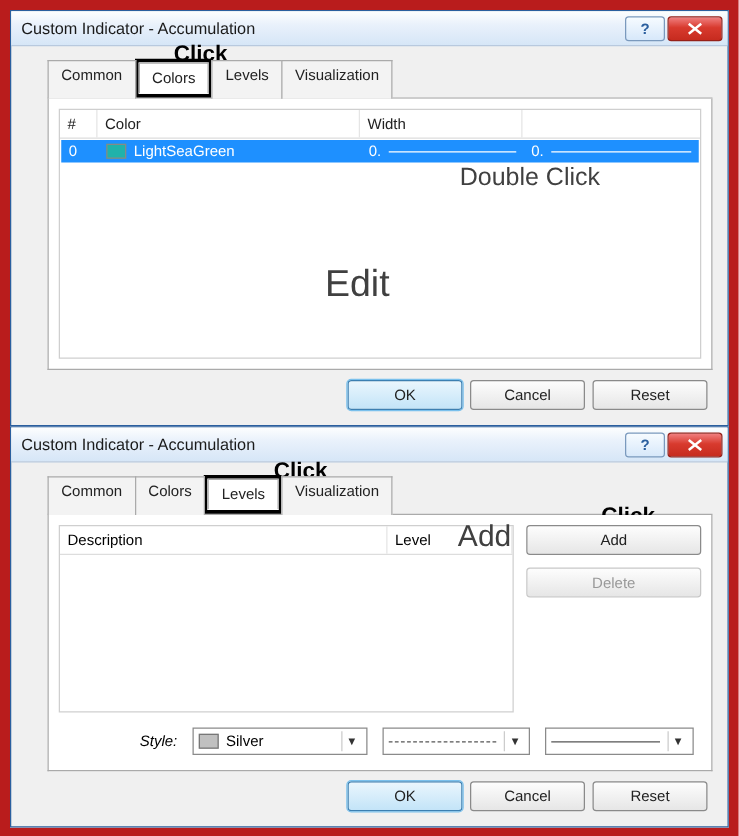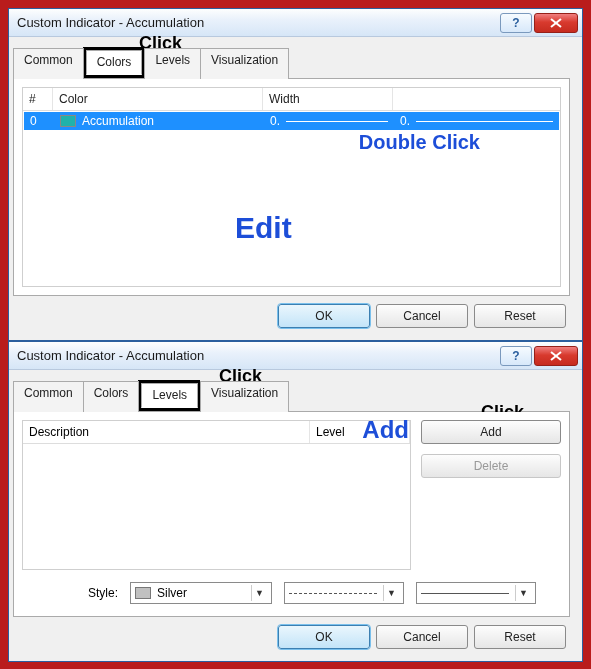--- a/index.html
+++ b/index.html
@@ -39,21 +39,21 @@
   }
   .tbtn.close {
     background: linear-gradient(#f07f7f,#d83a2e 45%,#c62b1f);
     border-color: #962018;
     color: #fff; font-weight: bold;
     width: 44px;
     margin-right: 4px;
   }
   .tbtn.help { font-weight: bold; }
   .dialog-body {
-    padding: 10px 12px 12px 4px;
+    padding: 10px 12px 12px 29px;
     position: relative;
   }
   .tabstrip {
     display: flex;
     border-bottom: 1px solid #aaa;
     padding-left: 0;
     margin-bottom: 0;
   }
   .tab {
     padding: 4px 10px 5px 10px;
@@ -123,23 +123,23 @@
   }
   .td-width { width: 130px; display: flex; align-items: center; gap: 6px; }
   .td-style { flex: 1; display: flex; align-items: center; gap: 6px; }
   .line-sample {
     flex: 1; height: 0;
     border-top: 1px solid #fff;
   }
   .table-area { height: 155px; position: relative; }
   .anno {
     position: absolute;
-    font-weight: bold;
+    font-weight: normal;
     font-size: 20px;
-    color: #1d4ed8;
+    color: #404040;
     pointer-events: none;
   }
   .btn-row {
     display: flex;
     justify-content: flex-end;
     gap: 6px;
     padding: 8px 4px 0 4px;
   }
   .btn {
     min-width: 92px;
@@ -186,21 +186,21 @@
     width: 140px;
     display: flex; flex-direction: column; gap: 10px;
   }
   .side-btns .btn { width: 100%; min-width: 0; }
   .style-row {
     display: flex;
     align-items: center;
     gap: 12px;
     padding: 12px 6px 4px 6px;
   }
-  .style-row .lbl { width: 90px; text-align: right; }
+  .style-row .lbl { width: 90px; text-align: right; font-style: italic; }
   .dropdown {
     height: 22px;
     border: 1px solid #8a8a8a;
     background: #fff;
     display: flex; align-items: center;
     padding: 0 4px;
     gap: 6px;
     position: relative;
   }
   .dropdown .arrow {
@@ -257,21 +257,21 @@
         <div class="panel-inner">
           <div class="tbl-head">
             <div class="th th-idx">#</div>
             <div class="th th-color">Color</div>
             <div class="th th-width">Width</div>
           </div>
           <div class="tbl-row">
             <div class="td td-idx">0</div>
             <div class="td td-color">
               <span class="swatch"></span>
-              <span>Accumulation</span>
+              <span>LightSeaGreen</span>
             </div>
             <div class="td td-width">
               <span>0.</span>
               <span class="line-sample"></span>
             </div>
             <div class="td td-style">
               <span>0.</span>
               <span class="line-sample"></span>
             </div>
           </div>

